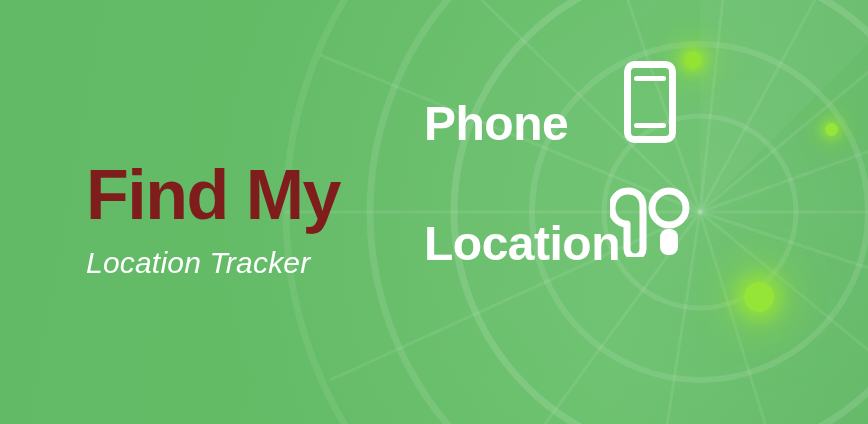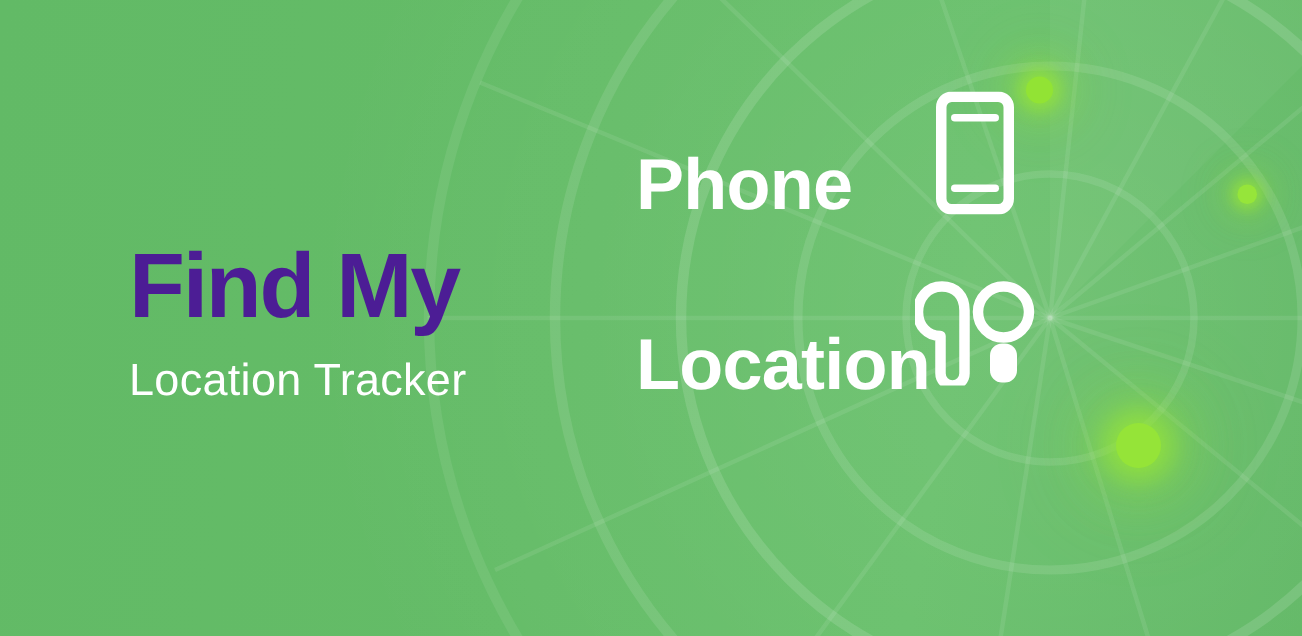--- a/index.html
+++ b/index.html
@@ -79,36 +79,37 @@
       0 0 60px 30px rgba(150,228,56,0.14);
   }
 
   
   .brand {
     position: absolute;
     left: 86px;
     top: 160px;
   }
   .brand-title {
-    font-size: 61px;
+    font-size: 70px;
     font-weight: bold;
-    color: #4c1d95;
+    color: #7f1d1d;
     line-height: 1.0;
     letter-spacing: -1.5px;
     white-space: nowrap;
     margin: 0;
   }
   .brand-subtitle {
     font-size: 30px;
     font-weight: normal;
     color: #ffffff;
     line-height: 1.0;
     letter-spacing: 0.2px;
     white-space: nowrap;
     margin: 18px 0 0 0;
+    font-style: italic;
   }
 
   
   .features {
     position: absolute;
     left: 424px;
     top: 52px;
     width: 300px;
   }
   .feature-row {

